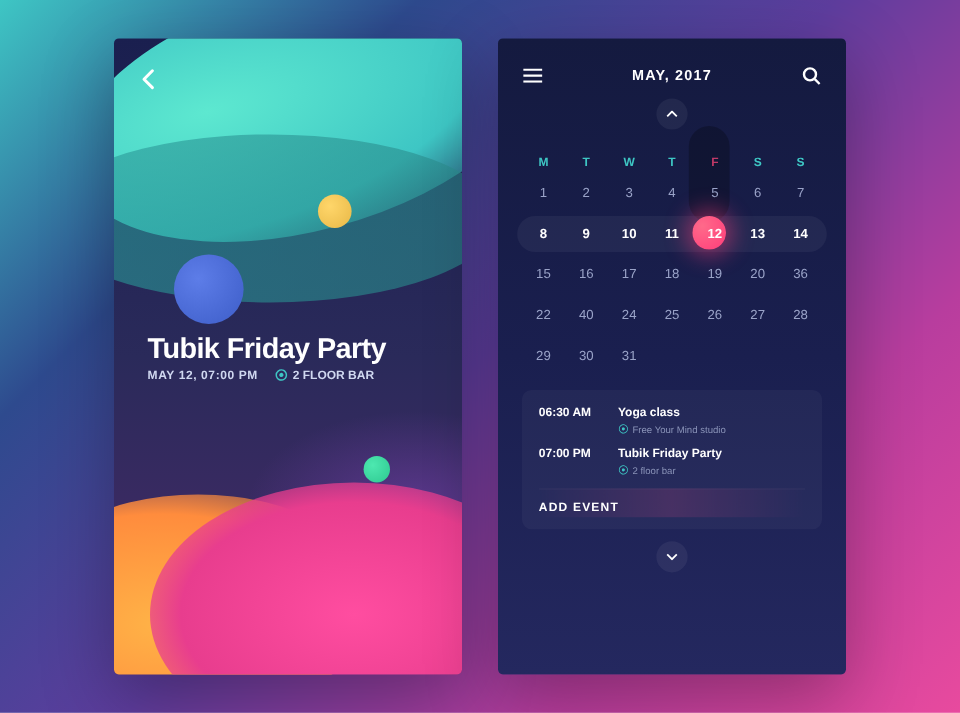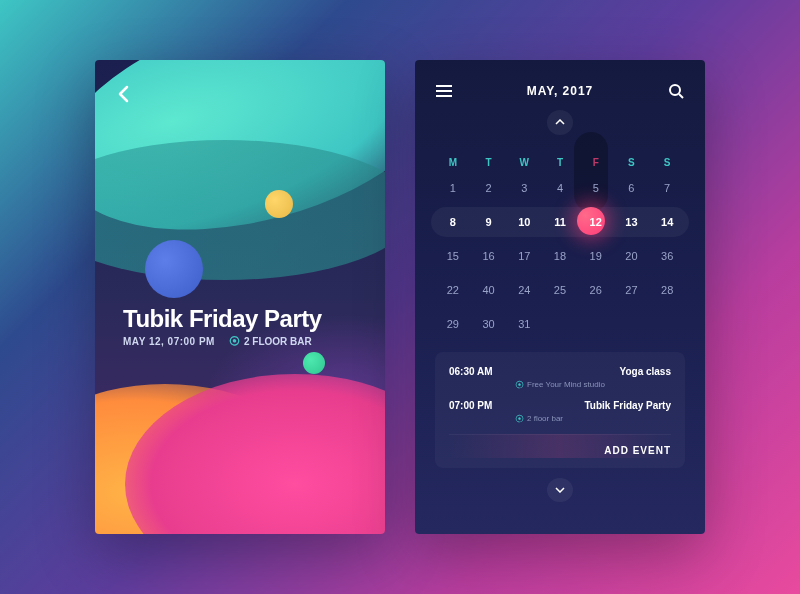--- a/index.html
+++ b/index.html
@@ -9,21 +9,21 @@
       font-family: -apple-system, BlinkMacSystemFont, "Segoe UI", Arial, sans-serif;
       background: linear-gradient(135deg, #3ec6c4 0%, #2e4a8e 25%, #5e3d9e 50%, #b83d9e 75%, #e84a9e 100%);
       display: flex;
       align-items: center;
       justify-content: center;
       gap: 30px;
       overflow: hidden;
     }
     .phone {
       width: 290px;
-      height: 474px;
+      height: 530px;
       border-radius: 4px;
       overflow: hidden;
       position: relative;
       box-shadow: 0 20px 60px rgba(0,0,0,0.3);
     }
     
     .event-phone {
       background: linear-gradient(180deg, #1a1f4f 0%, #2a2a5a 50%, #4a2a6a 100%);
     }
     .wave-cyan {
@@ -196,25 +196,25 @@
     }
     .events-panel {
       margin-top: 14px;
       background: rgba(255,255,255,0.04);
       border-radius: 8px;
       padding: 14px 14px 10px;
     }
     .ev-row { display: flex; gap: 12px; margin-bottom: 10px; }
     .ev-time { font-size: 10px; font-weight: 700; color: #fff; width: 54px; }
     .ev-body { flex: 1; }
-    .ev-title { font-size: 10px; font-weight: 700; color: #fff; text-align: right; }
+    .ev-title { font-size: 10px; font-weight: 700; color: #fff; }
     .ev-loc { font-size: 8px; color: #8a93b8; margin-top: 3px; display:flex; align-items:center; gap:3px; }
     .ev-loc .pin { color: #3ec6c4; font-size: 9px; }
     .add-event {
-      text-align: right;
+      text-align: left;
       font-size: 10px;
       font-weight: 800;
       letter-spacing: 1px;
       color: #fff;
       padding: 10px 0 2px;
       border-top: 1px solid rgba(255,255,255,0.05);
       margin-top: 6px;
       cursor: pointer;
       background: linear-gradient(90deg, transparent 0%, rgba(255,77,138,0.15) 50%, transparent 100%);
     }

